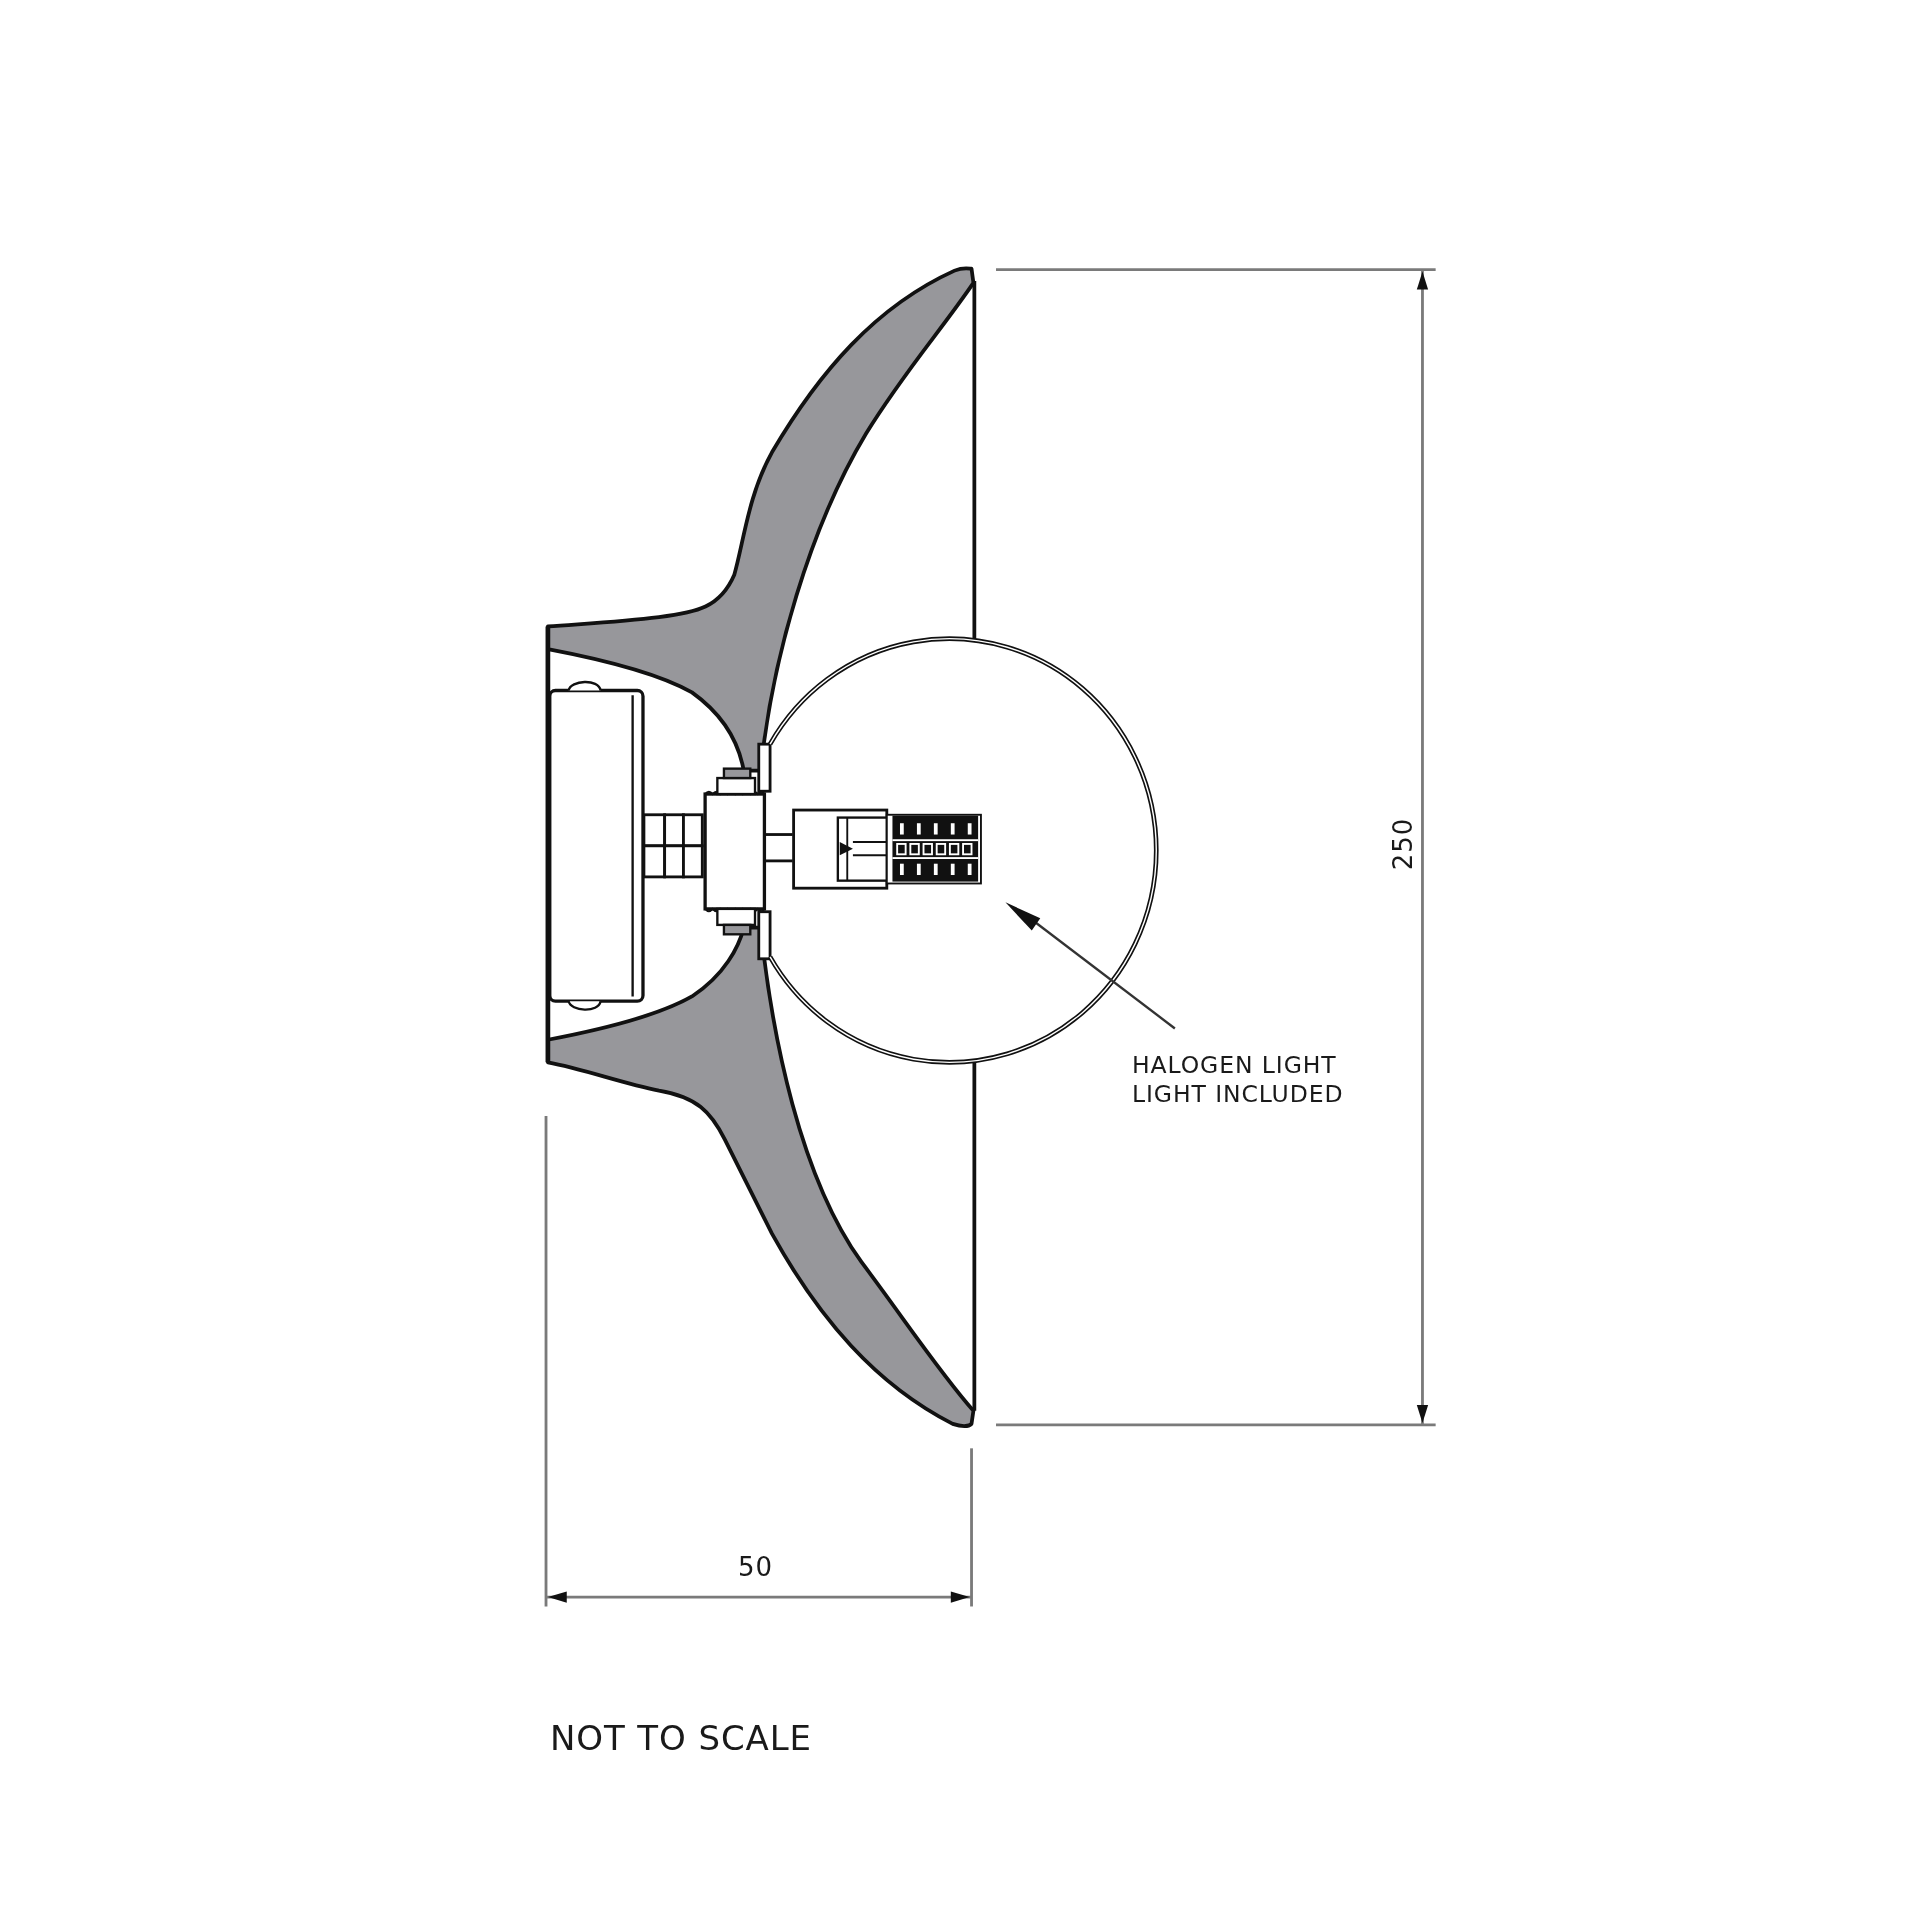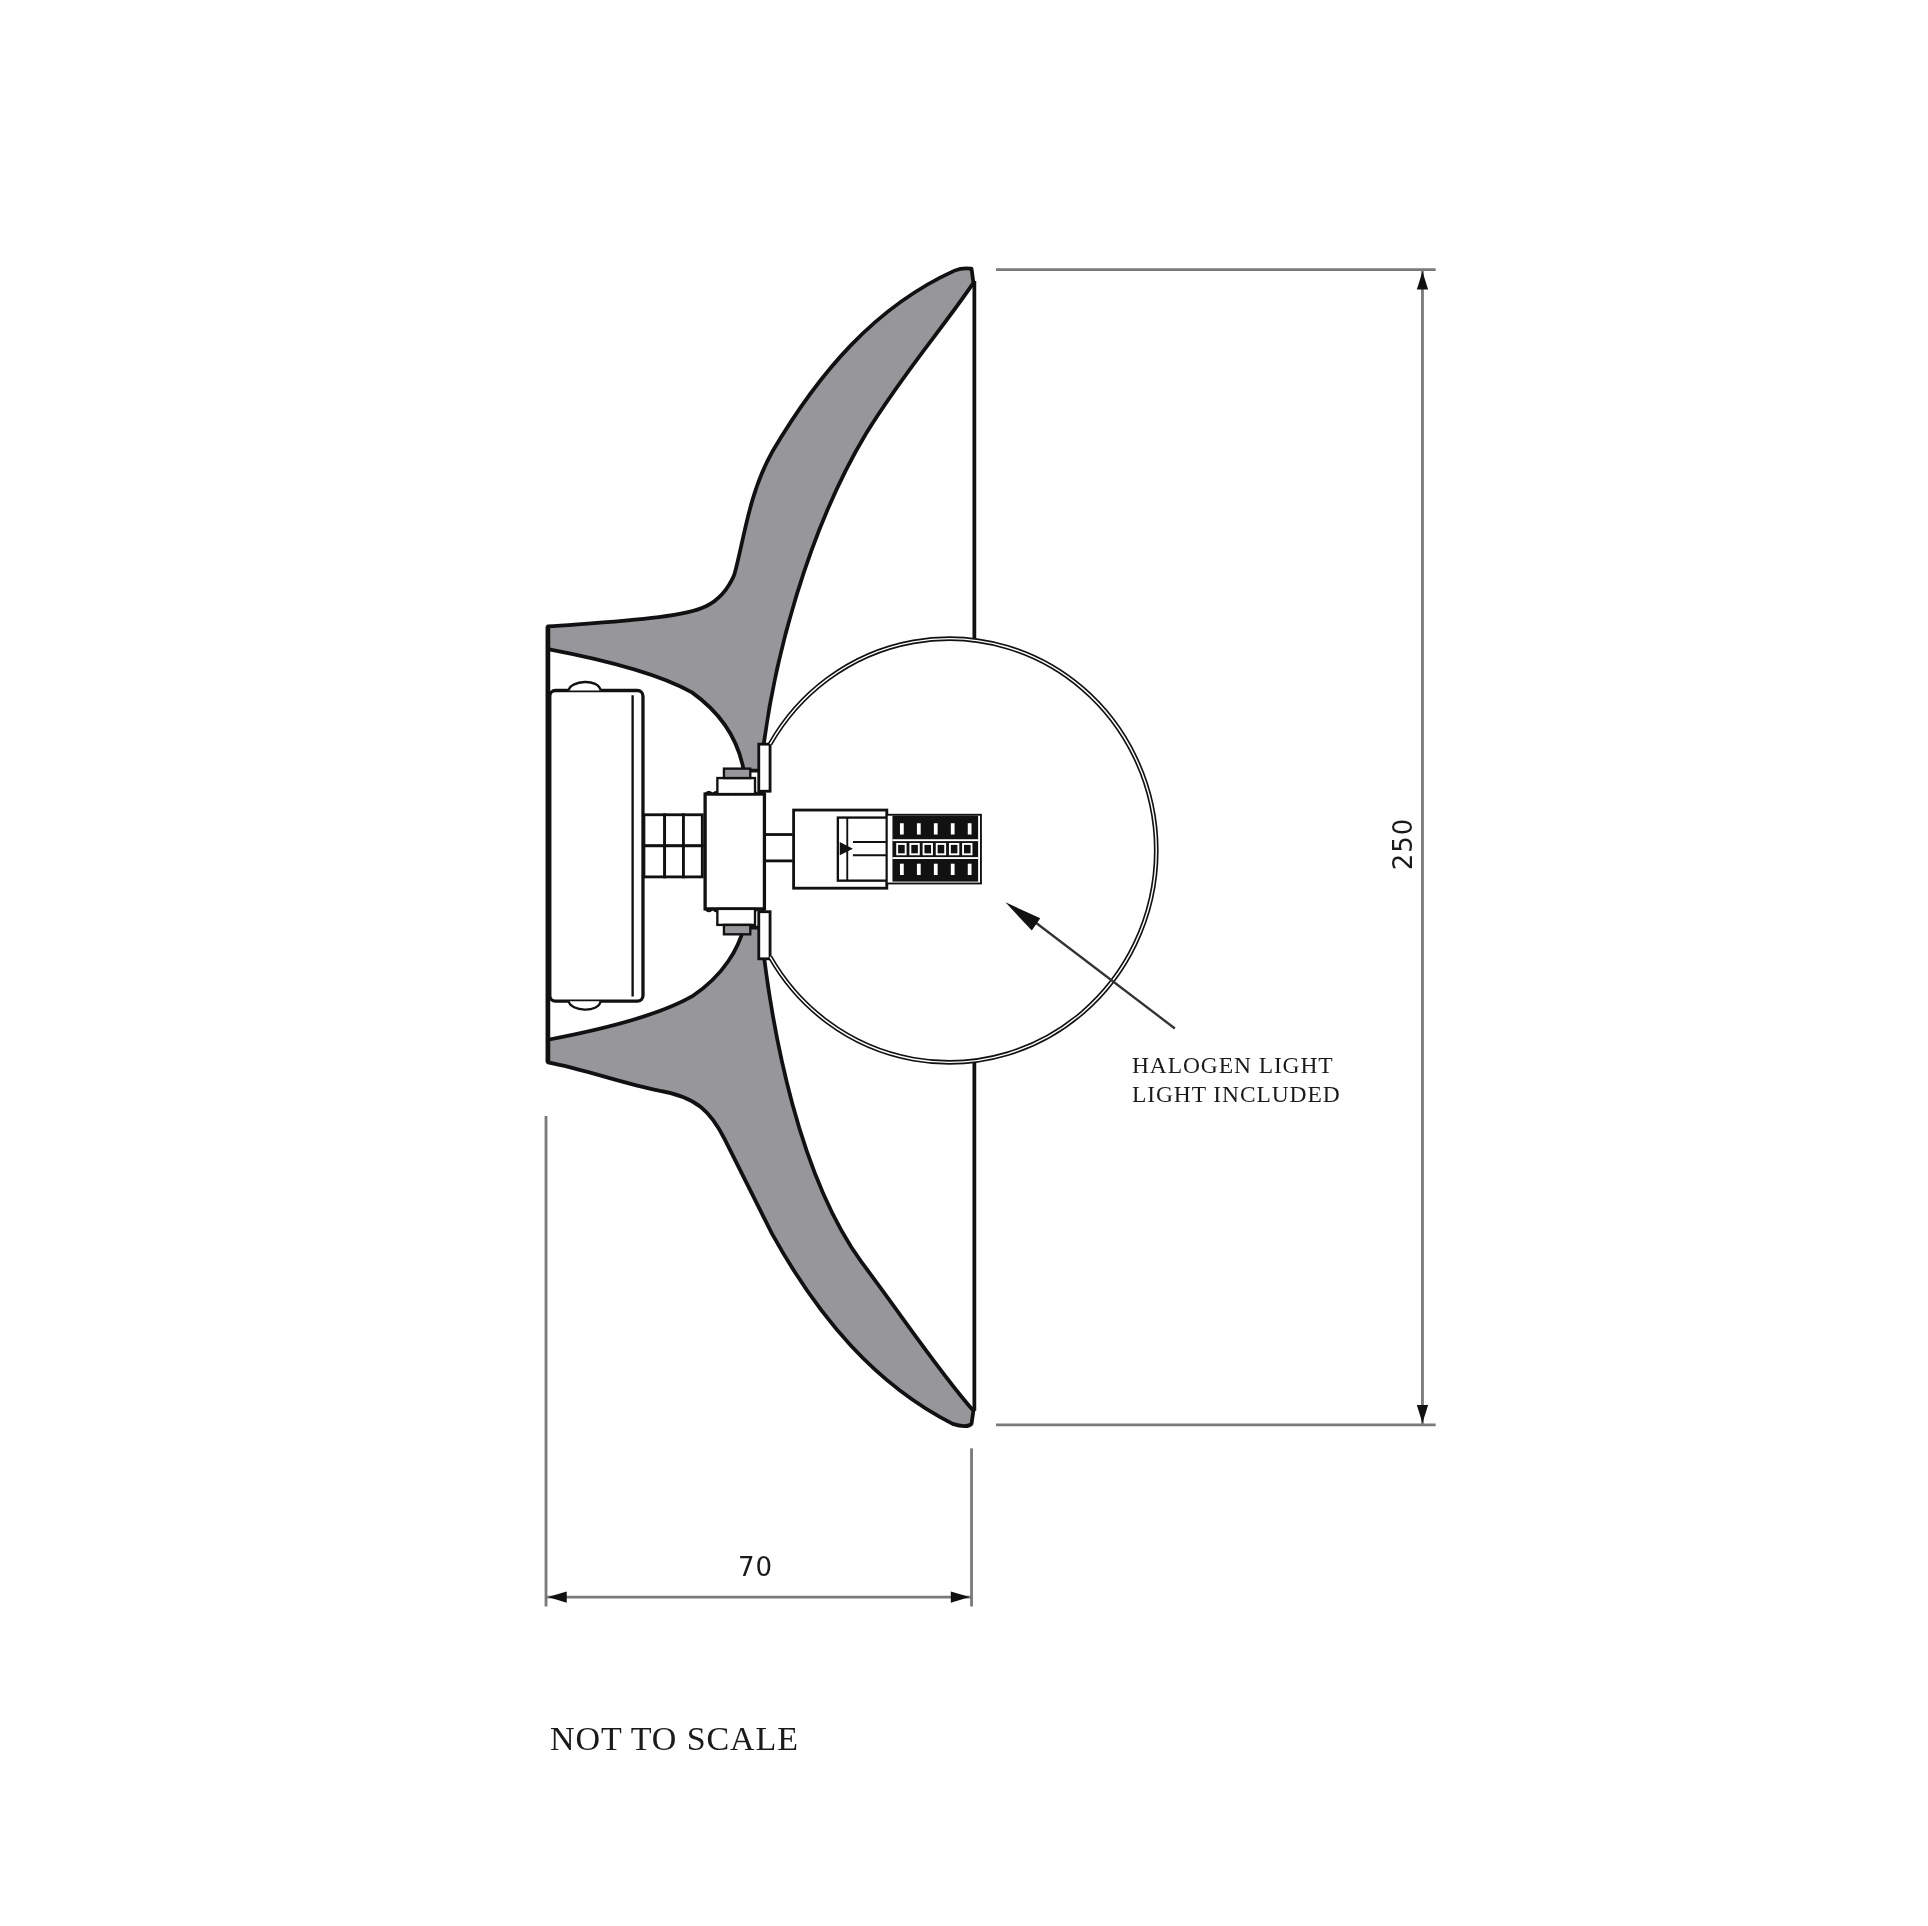--- a/index.html
+++ b/index.html
@@ -5,21 +5,21 @@
     html, body { margin: 0; padding: 0; background: #ffffff; }
     body { width: 1928px; height: 1927px; position: relative; overflow: hidden; }
     #stage { position: absolute; left: 0; top: 0; width: 1928px; height: 1927px; }
     .label {
       position: absolute;
       font-family: "DejaVu Sans", sans-serif;
       color: #1a1a1a;
       letter-spacing: 0.9px;
       white-space: nowrap;
     }
-    .note { font-size: 23.5px; line-height: 29px; font-family: Liberation Serif, serif; }
+    .note { font-size: 23.5px; line-height: 29px; }
     .dim { font-size: 26px; }
     .dim-vert { transform: rotate(-90deg); transform-origin: center center; }
   </style>
 </head>
 <body>
 
 <div id="stage">
   <svg width="1928" height="1927" viewBox="0 0 2048 2046" xmlns="http://www.w3.org/2000/svg">
 
     <g>
@@ -153,21 +153,21 @@
       <line x1="580" y1="1185" x2="580" y2="1706" stroke="#7a7a7a" stroke-width="3"></line>
       <line x1="1032" y1="1538" x2="1032" y2="1706" stroke="#7a7a7a" stroke-width="3"></line>
       <line x1="580" y1="1696" x2="1032" y2="1696" stroke="#7a7a7a" stroke-width="3"></line>
       <path d="M 582 1696 L 602 1690 L 602 1702 Z" fill="#111111"></path>
       <path d="M 1030 1696 L 1010 1690 L 1010 1702 Z" fill="#111111"></path>
     </g>
   </svg>
 
   <div class="label dim dim-vert" style="left:1377px; top:829px;">250</div>
 
-  <div class="label dim" style="left:738px; top:1552px;">70</div>
+  <div class="label dim" style="left:738px; top:1552px;">50</div>
 
   <div class="label note" style="left:1132px; top:1051px;">
     <div>HALOGEN LIGHT</div>
     <div>LIGHT INCLUDED</div>
   </div>
 
   <div class="label note" style="left:550px; top:1724px; font-size:34px;">NOT TO SCALE</div>
 </div>
 
 

